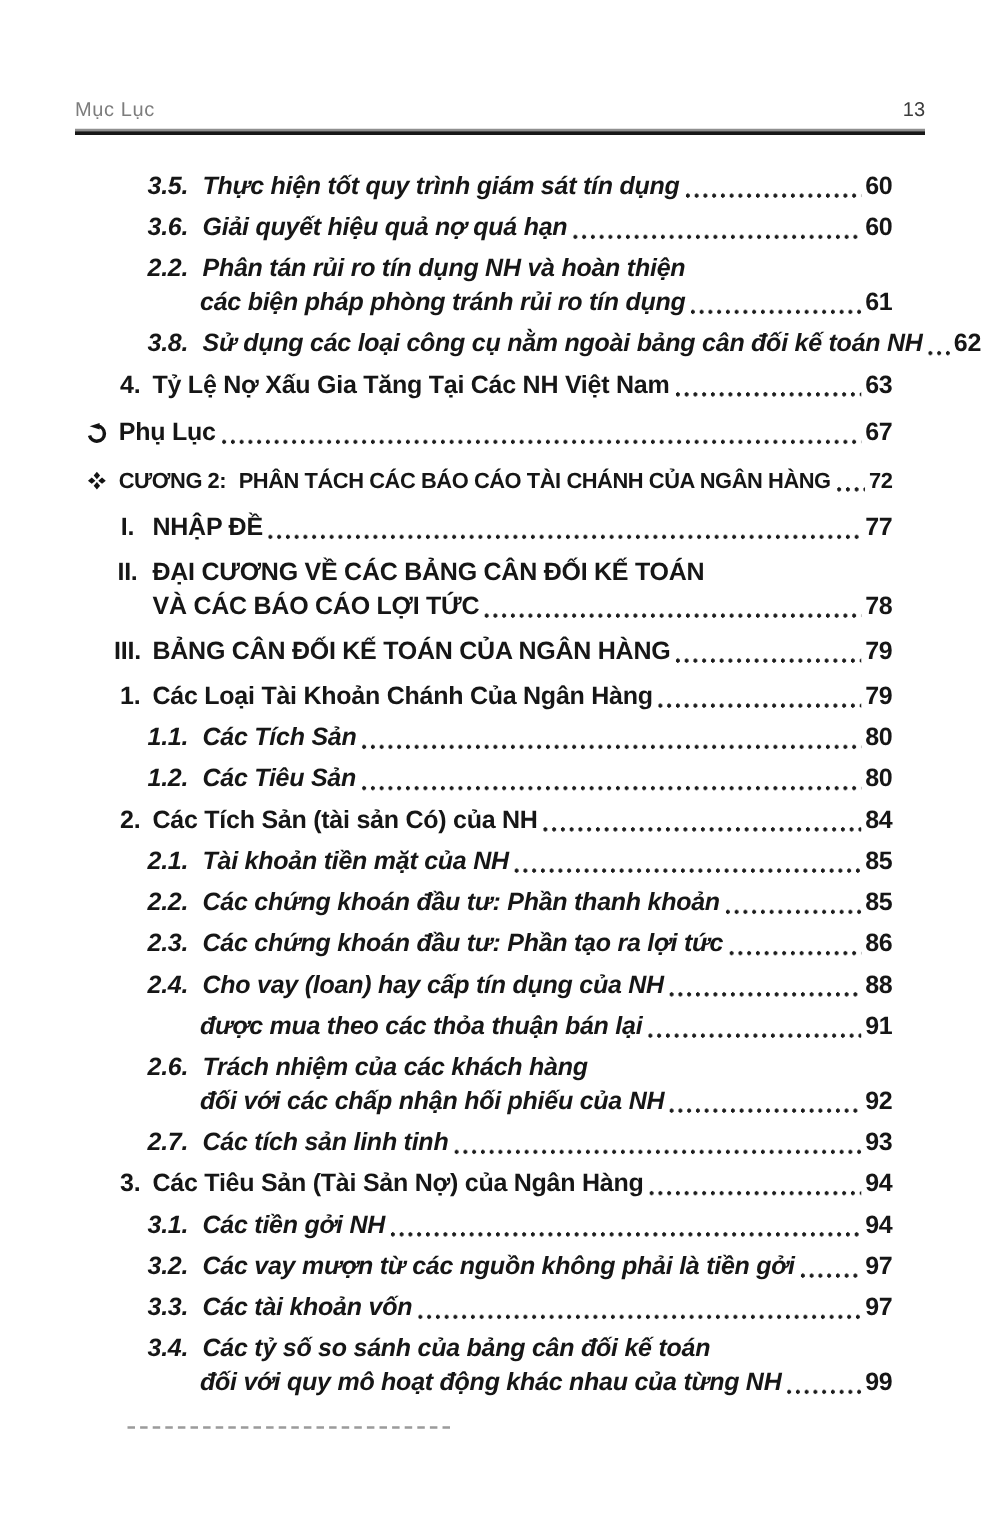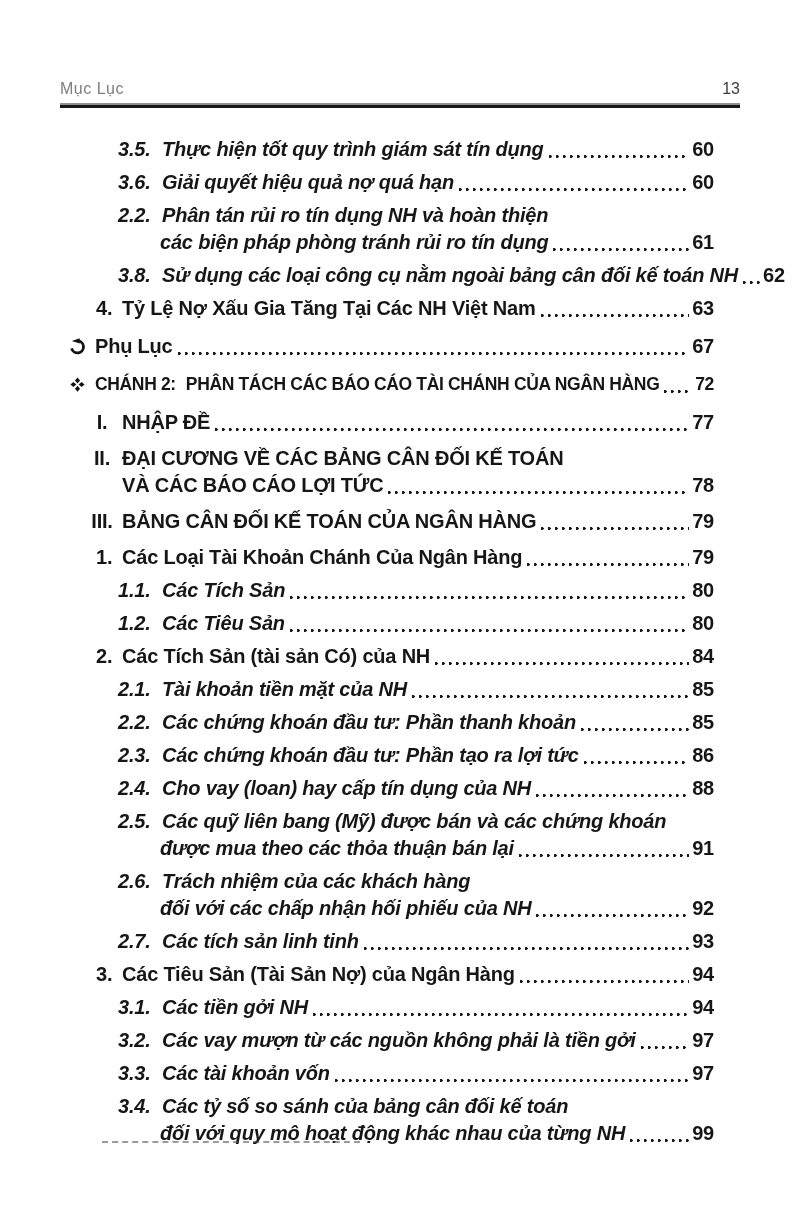--- a/index.html
+++ b/index.html
@@ -144,21 +144,21 @@
       <div class="entry lv-chapter">
         <div class="line">
           <span class="icon">
     <svg width="15" height="15" viewBox="0 0 20 20" fill="#141414">
       <path d="M10 0.5 L13.4 4.5 L10 8.5 L6.6 4.5 Z"></path>
       <path d="M10 11.5 L13.4 15.5 L10 19.5 L6.6 15.5 Z"></path>
       <path d="M0.5 10 L4.5 6.6 L8.5 10 L4.5 13.4 Z"></path>
       <path d="M11.5 10 L15.5 6.6 L19.5 10 L15.5 13.4 Z"></path>
     </svg>
   </span>
-          <span class="num">CHÁNH 2:</span>
+          <span class="num">CƯƠNG 2:</span>
           <span class="txt">PHÂN TÁCH CÁC BÁO CÁO TÀI CHÁNH CỦA NGÂN HÀNG</span>
           <span class="leader"></span>
           <span class="pg">72</span>
         </div>
       </div>
       <div class="entry lv-roman">
         <div class="line">
           <span class="num">I.</span>
           <span class="txt">NHẬP ĐỀ</span>
           <span class="leader"></span>
@@ -242,24 +242,20 @@
       </div>
       <div class="entry lv-sub">
         <div class="line">
           <span class="num">2.4.</span>
           <span class="txt">Cho vay (loan) hay cấp tín dụng của NH</span>
           <span class="leader"></span>
           <span class="pg">88</span>
         </div>
       </div>
       <div class="entry lv-sub">
-        <div class="line">
-          <span class="num">2.5.</span>
-          <span class="txt">Các quỹ liên bang (Mỹ) được bán và các chứng khoán</span>
-        </div>
         <div class="line cont">
           <span class="txt">được mua theo các thỏa thuận bán lại</span>
           <span class="leader"></span>
           <span class="pg">91</span>
         </div>
       </div>
       <div class="entry lv-sub">
         <div class="line">
           <span class="num">2.6.</span>
           <span class="txt">Trách nhiệm của các khách hàng</span>

